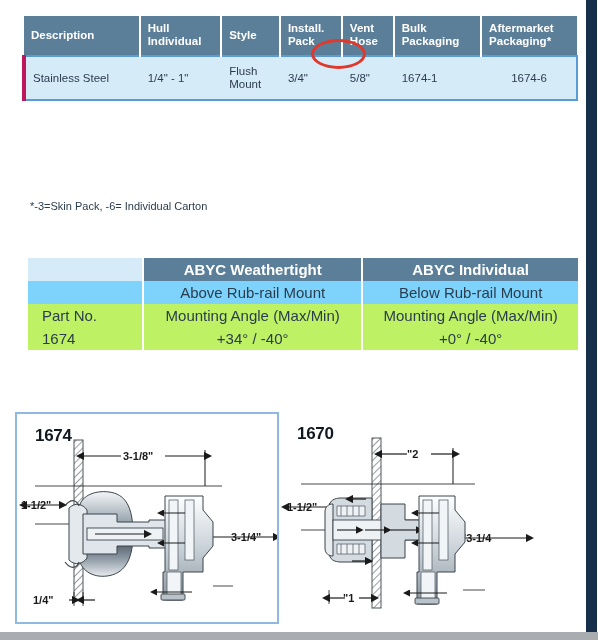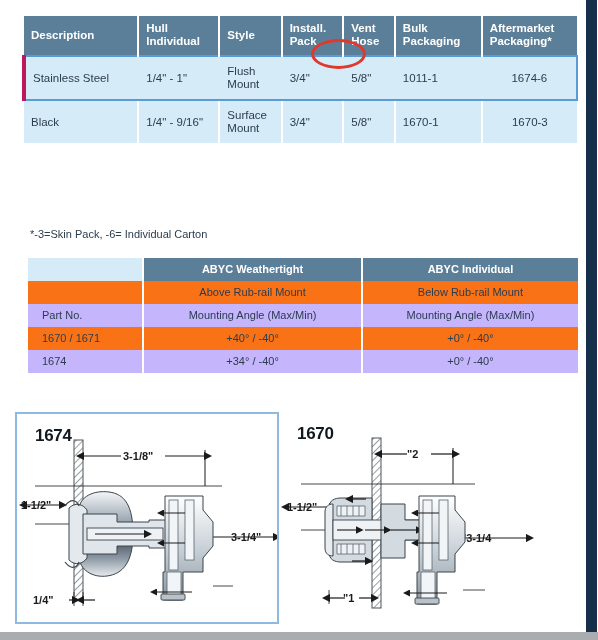--- a/index.html
+++ b/index.html
@@ -109,47 +109,46 @@
     pointer-events: none;
   }
 
   
   #footnote {
     position: absolute;
     left: 30px;
     top: 200px;
     font-size: 11px;
     color: #2b3c4e;
-    margin-top: 28px;
   }
 
   
   #abyc-table {
     left: 28px;
     top: 258px;
     width: 550px;
   }
   #abyc-table td, #abyc-table th {
-    font-size: 11px;
+    font-size: 15px;
     padding: 5px 6px;
     text-align: center;
     border-right: 2px solid #ffffff;
   }
   #abyc-table td:last-child, #abyc-table th:last-child { border-right: none; }
 
   #abyc-table th.dark {
     background: #5c7f99;
     color: #ffffff;
     font-weight: bold;
     text-align: center;
   }
   #abyc-table th.corner { background: #d6ebf8; }
 
-  #abyc-table tr.white td { background: #f97316; }
-  #abyc-table tr.tint  td { background: #c4b5fd; }
+  #abyc-table tr.white td { background: #7dd3fc; }
+  #abyc-table tr.tint  td { background: #bef264; }
 
   #abyc-table td.partcol { text-align: left; padding-left: 14px; }
 
   
   #diagram-wrap {
     position: absolute;
     left: 0;
     top: 412px;
     width: 585px;
     height: 220px;
@@ -231,37 +230,25 @@
     <tbody>
       <tr class="highlight">
         <td>Stainless Steel</td>
         <td>1/4" - 1"</td>
         <td>
           <span>Flush</span><br>
           <span>Mount</span>
         </td>
         <td>3/4"</td>
         <td>5/8"</td>
-        <td>1011-1</td>
+        <td>1674-1</td>
         <td>1674-6</td>
       </tr>
 
 
-      <tr class="stripe">
-        <td>Black</td>
-        <td>1/4" - 9/16"</td>
-        <td>
-          <span>Surface</span><br>
-          <span>Mount</span>
-        </td>
-        <td>3/4"</td>
-        <td>5/8"</td>
-        <td>1670-1</td>
-        <td>1670-3</td>
-      </tr>
 
     </tbody>
   </table>
 
   <div id="hole-ellipse"></div>
 
   <div id="footnote">*-3=Skin Pack, -6= Individual Carton</div>
 
   <table id="abyc-table">
     <tbody>
@@ -272,25 +259,20 @@
       </tr>
       <tr class="white">
         <td></td>
         <td>Above Rub-rail Mount</td>
         <td>Below Rub-rail Mount</td>
       </tr>
       <tr class="tint">
         <td class="partcol">Part No.</td>
         <td>Mounting Angle (Max/Min)</td>
         <td>Mounting Angle (Max/Min)</td>
-      </tr>
-      <tr class="white">
-        <td class="partcol">1670 / 1671</td>
-        <td>+40° / -40°</td>
-        <td>+0° / -40°</td>
       </tr>
       <tr class="tint">
         <td class="partcol">1674</td>
         <td>+34° / -40°</td>
         <td>+0° / -40°</td>
       </tr>
     </tbody>
   </table>
 
   <div id="diagram-wrap">

